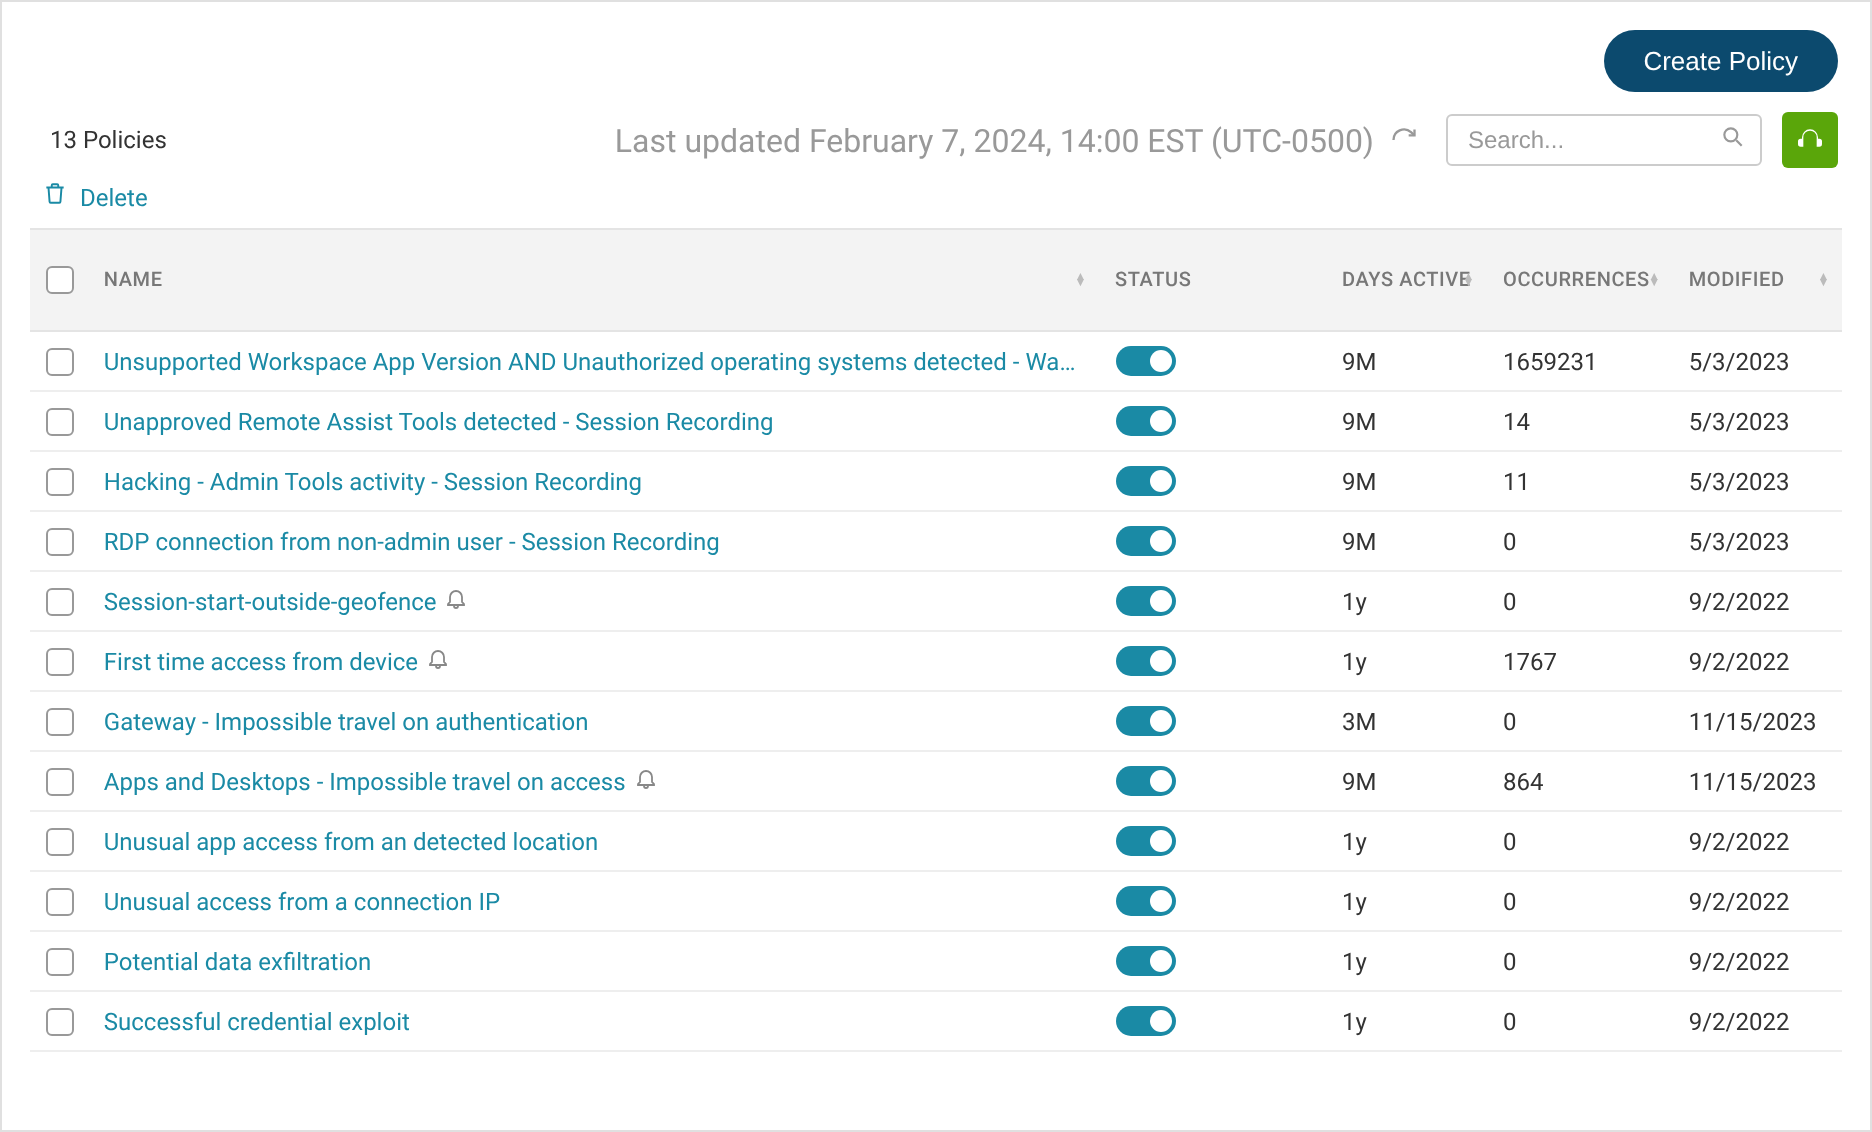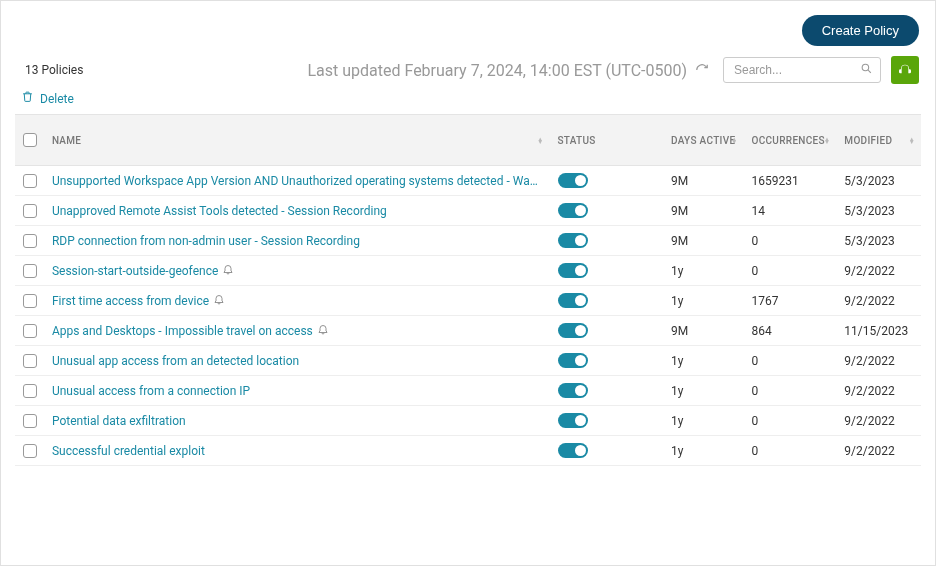--- a/index.html
+++ b/index.html
@@ -245,20 +245,32 @@
             <div class="toggle"></div>
           </td>
           <td class="data-cell"><span>9M</span></td>
           <td class="data-cell"><span>14</span></td>
           <td class="data-cell"><span>5/3/2023</span></td>
         </tr>
         <tr>
           <td>
             <div class="chk"></div>
           </td>
+          <td class="name-cell"><span>Hacking - Admin Tools activity - Session Recording</span></td>
+          <td>
+            <div class="toggle"></div>
+          </td>
+          <td class="data-cell"><span>9M</span></td>
+          <td class="data-cell"><span>11</span></td>
+          <td class="data-cell"><span>5/3/2023</span></td>
+        </tr>
+        <tr>
+          <td>
+            <div class="chk"></div>
+          </td>
           <td class="name-cell"><span>RDP connection from non-admin user - Session Recording</span></td>
           <td>
             <div class="toggle"></div>
           </td>
           <td class="data-cell"><span>9M</span></td>
           <td class="data-cell"><span>0</span></td>
           <td class="data-cell"><span>5/3/2023</span></td>
         </tr>
         <tr>
           <td>
@@ -291,20 +303,32 @@
             <div class="toggle"></div>
           </td>
           <td class="data-cell"><span>1y</span></td>
           <td class="data-cell"><span>1767</span></td>
           <td class="data-cell"><span>9/2/2022</span></td>
         </tr>
         <tr>
           <td>
             <div class="chk"></div>
           </td>
+          <td class="name-cell"><span>Gateway - Impossible travel on authentication</span></td>
+          <td>
+            <div class="toggle"></div>
+          </td>
+          <td class="data-cell"><span>3M</span></td>
+          <td class="data-cell"><span>0</span></td>
+          <td class="data-cell"><span>11/15/2023</span></td>
+        </tr>
+        <tr>
+          <td>
+            <div class="chk"></div>
+          </td>
           <td class="name-cell"><span>Apps and Desktops - Impossible travel on access</span><span class="bell-ic">
               <svg width="12" height="12" viewBox="0 0 24 24" fill="none" stroke="currentColor" stroke-width="1.8">
                 <path d="M18 16v-5a6 6 0 1 0-12 0v5l-2 2v1h16v-1z"></path>
                 <path d="M10 20a2 2 0 0 0 4 0"></path>
               </svg>
             </span></td>
           <td>
             <div class="toggle"></div>
           </td>
           <td class="data-cell"><span>9M</span></td>

